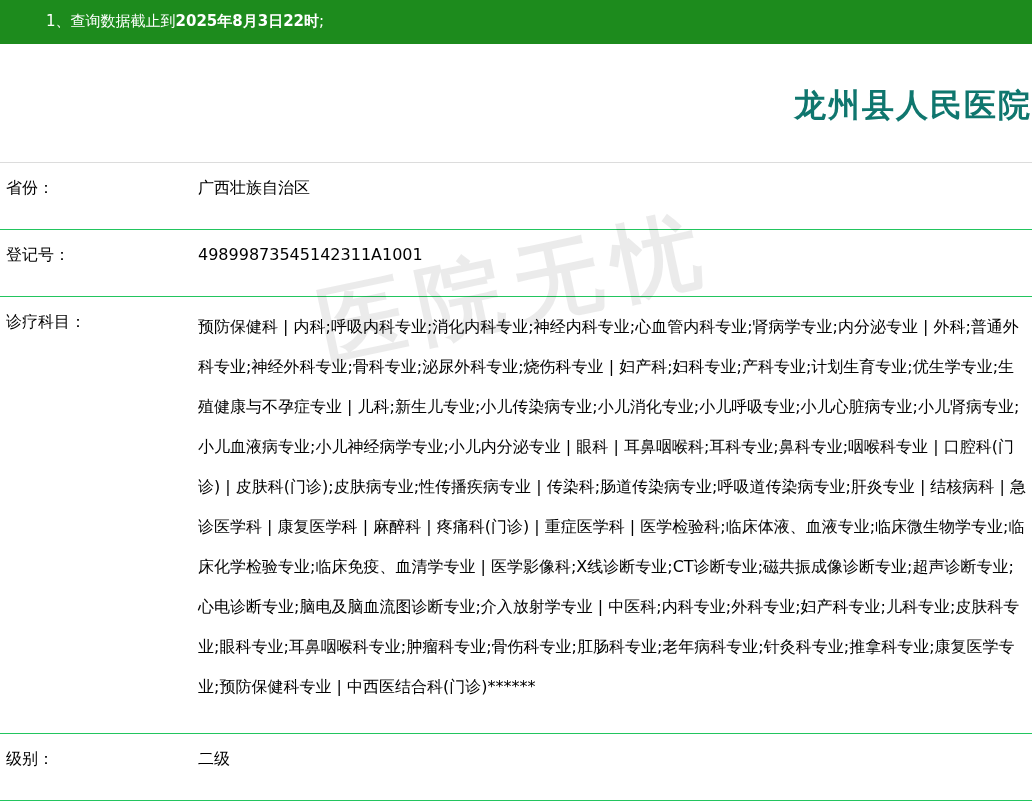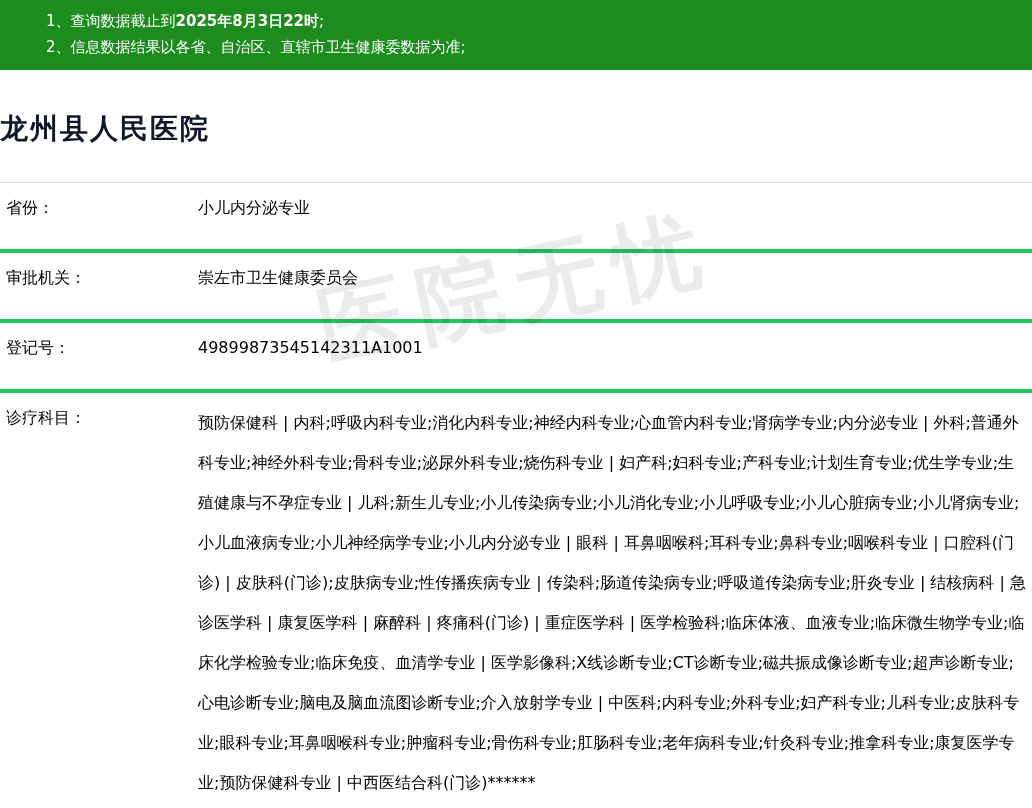--- a/index.html
+++ b/index.html
@@ -27,38 +27,38 @@
   .notice-line {
     padding-left: 46px;
     white-space: nowrap;
   }
   .notice b {
     font-weight: bold;
   }
 
   
   .title {
-    text-align: left;
-    font-size: 28px;
+    text-align: right;
+    font-size: 32px;
     font-weight: bold;
     letter-spacing: 2px;
     padding: 40px 0 34px 0;
-    color: #0f172a;
+    color: #0f766e;
   }
 
   
   table.info {
     width: 1032px;
     border-collapse: collapse;
     font-size: 16px;
     line-height: 30px;
   }
   table.info td {
     border-top: 1px solid #dcdcdc;
-    border-bottom: 4px solid #22c55e;
+    border-bottom: 1px solid #22c55e;
     padding: 10px 6px 26px 6px;
     vertical-align: top;
   }
   table.info td.label {
     width: 180px;
     padding-left: 6px;
     white-space: nowrap;
   }
   table.info td.value {
     padding-left: 6px;
@@ -89,36 +89,31 @@
     pointer-events: none;
     transform: rotate(-12deg);
     font-family: "DejaVu Serif", "Liberation Serif", serif;
   }
 </style>
 </head>
 <body>
 
 <div class="notice">
   <div class="notice-line">1、查询数据截止到<b>2025年8月3日22时</b>;</div>
-  <div class="notice-line">2、信息数据结果以各省、自治区、直辖市卫生健康委数据为准;</div>
 </div>
 
 <div class="watermark">医院无忧</div>
 
 <div class="title">龙州县人民医院</div>
 
 <table class="info">
   <tbody>
     <tr>
       <td class="label">省份：</td>
-      <td class="value">小儿内分泌专业</td>
-    </tr>
-    <tr>
-      <td class="label">审批机关：</td>
-      <td class="value">崇左市卫生健康委员会</td>
+      <td class="value">广西壮族自治区</td>
     </tr>
     <tr>
       <td class="label">登记号：</td>
       <td class="value">49899873545142311A1001</td>
     </tr>
     <tr>
       <td class="label">诊疗科目：</td>
       <td class="value dept-value">预防保健科 | 内科;呼吸内科专业;消化内科专业;神经内科专业;心血管内科专业;肾病学专业;内分泌专业 | 外科;普通外科专业;神经外科专业;骨科专业;泌尿外科专业;烧伤科专业 | 妇产科;妇科专业;产科专业;计划生育专业;优生学专业;生殖健康与不孕症专业 | 儿科;新生儿专业;小儿传染病专业;小儿消化专业;小儿呼吸专业;小儿心脏病专业;小儿肾病专业;小儿血液病专业;小儿神经病学专业;小儿内分泌专业 | 眼科 | 耳鼻咽喉科;耳科专业;鼻科专业;咽喉科专业 | 口腔科(门诊) | 皮肤科(门诊);皮肤病专业;性传播疾病专业 | 传染科;肠道传染病专业;呼吸道传染病专业;肝炎专业 | 结核病科 | 急诊医学科 | 康复医学科 | 麻醉科 | 疼痛科(门诊) | 重症医学科 | 医学检验科;临床体液、血液专业;临床微生物学专业;临床化学检验专业;临床免疫、血清学专业 | 医学影像科;X线诊断专业;CT诊断专业;磁共振成像诊断专业;超声诊断专业;心电诊断专业;脑电及脑血流图诊断专业;介入放射学专业 | 中医科;内科专业;外科专业;妇产科专业;儿科专业;皮肤科专业;眼科专业;耳鼻咽喉科专业;肿瘤科专业;骨伤科专业;肛肠科专业;老年病科专业;针灸科专业;推拿科专业;康复医学专业;预防保健科专业 | 中西医结合科(门诊)******</td>
     </tr>
     <tr>

